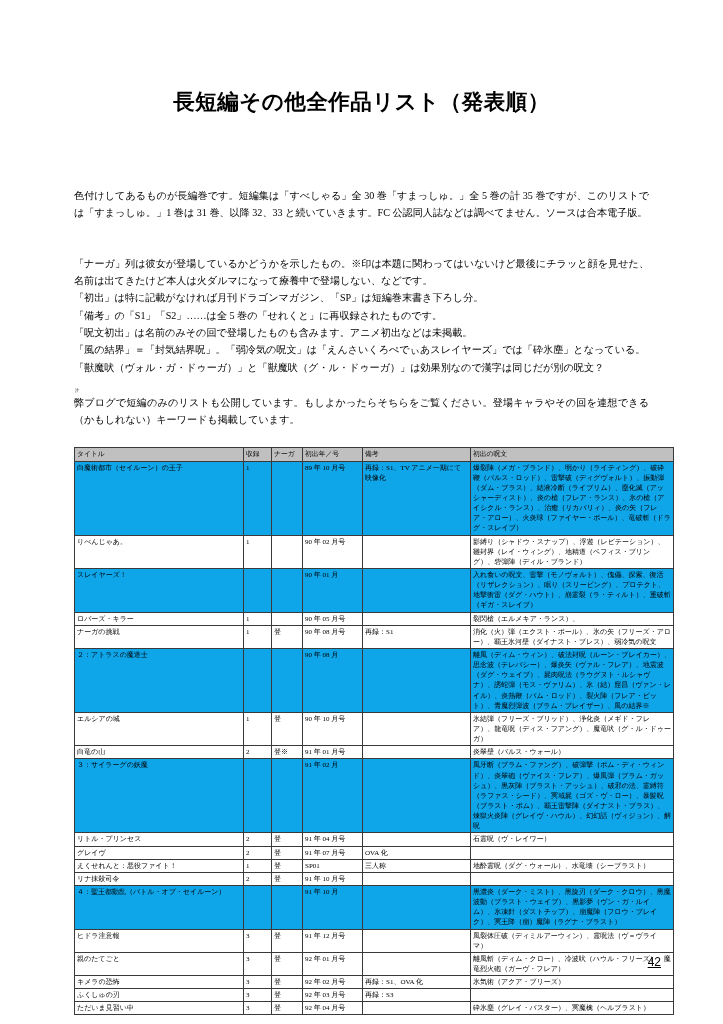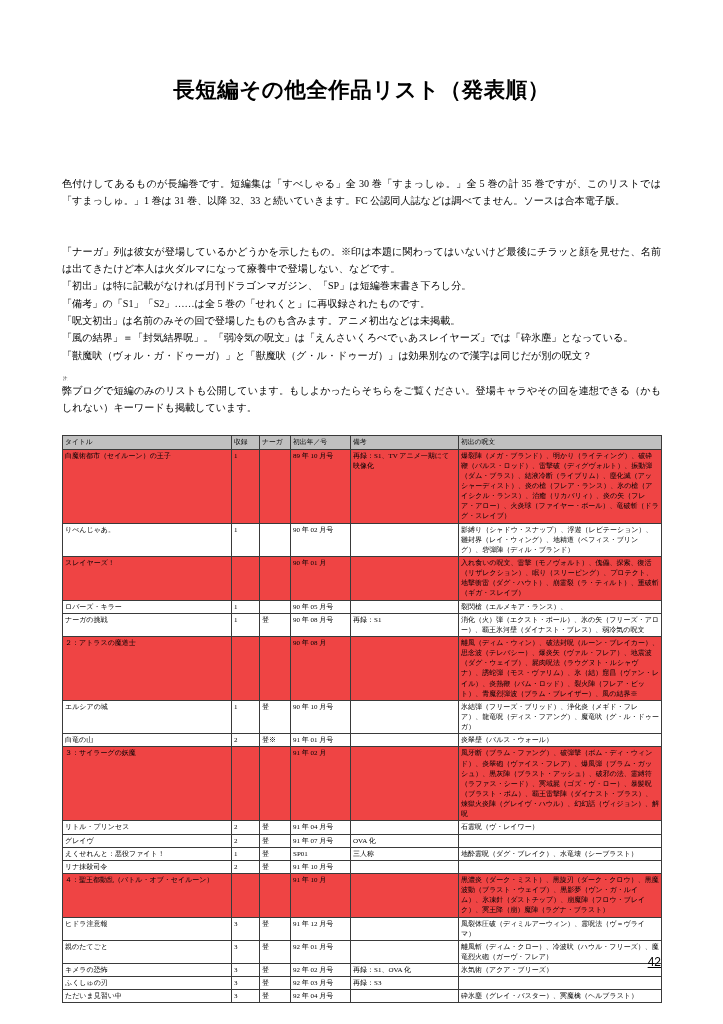--- a/index.html
+++ b/index.html
@@ -13,21 +13,21 @@
     font-family: "Liberation Serif", "DejaVu Serif", serif;
     color: #000000;
     position: relative;
     overflow: hidden;
   }
   .page {
     position: relative;
     width: 723px;
     height: 1024px;
     box-sizing: border-box;
-    padding: 0;
+    padding: 12px;
   }
 
   
   .doc-title {
     text-align: center;
     font-weight: bold;
     font-size: 21.5px;
     letter-spacing: 0.5px;
     margin: 0;
     padding-top: 78px;
@@ -89,21 +89,21 @@
     word-break: break-all;
     overflow-wrap: anywhere;
   }
   table.works thead th {
     background: #c0c0c0;
     font-size: 6.8px;
     padding-top: 1.5px;
     padding-bottom: 1.5px;
   }
   tr.novel > td {
-    background: #ef4444;
+    background: #0ea5e9;
   }
   tr.normal > td {
     background: #ffffff;
   }
   
   col.c-title  { width: 169px; }
   col.c-vol    { width: 28px; }
   col.c-naga   { width: 31px; }
   col.c-date   { width: 60px; }
   col.c-note   { width: 108px; }
@@ -250,21 +250,21 @@
             <td>91 年 07 月号</td>
             <td>OVA 化</td>
             <td></td>
           </tr>
           <tr class="normal">
             <td>えくせれんと：悪役ファイト！</td>
             <td>1</td>
             <td>登</td>
             <td>SP01</td>
             <td>三人称</td>
-            <td>地酔霊呪（ダグ・ブレイク）、水竜壊（シーブラスト）</td>
+            <td>地酔霊呪（ダグ・ウォール）、水竜壊（シーブラスト）</td>
           </tr>
           <tr class="normal">
             <td>リナ抹殺司令</td>
             <td>2</td>
             <td>登</td>
             <td>91 年 10 月号</td>
             <td></td>
             <td></td>
           </tr>
           <tr class="novel">

